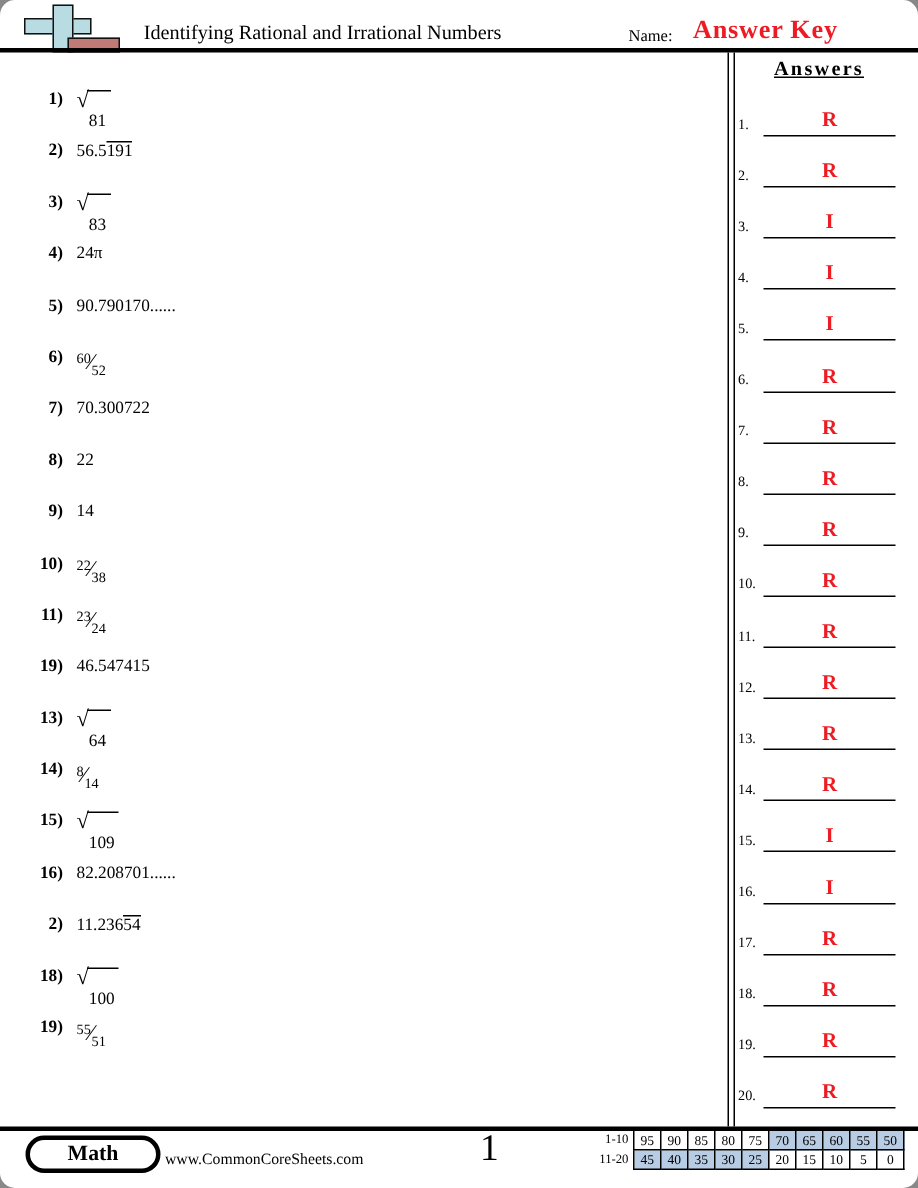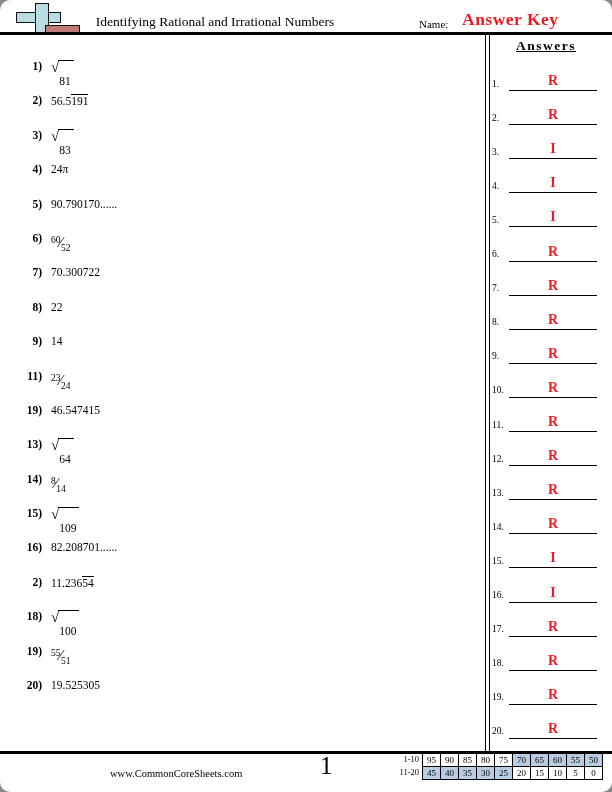--- a/index.html
+++ b/index.html
@@ -207,20 +207,24 @@
       </div>
       <div class="problem-row">
         <span class="problem-num">8)</span>
         <span class="problem-content">22</span>
       </div>
       <div class="problem-row">
         <span class="problem-num">9)</span>
         <span class="problem-content">14</span>
       </div>
       <div class="problem-row">
+        <span class="problem-num">10)</span>
+        <span class="problem-content"><span class="fr-num">22</span><span class="fr-slash">⁄</span><span class="fr-den">38</span></span>
+      </div>
+      <div class="problem-row">
         <span class="problem-num">11)</span>
         <span class="problem-content"><span class="fr-num">23</span><span class="fr-slash">⁄</span><span class="fr-den">24</span></span>
       </div>
       <div class="problem-row">
         <span class="problem-num">19)</span>
         <span class="problem-content">46.547415</span>
       </div>
       <div class="problem-row">
         <span class="problem-num">13)</span>
         <span class="problem-content"><span class="sqrt">
@@ -251,27 +255,24 @@
         <span class="problem-num">18)</span>
         <span class="problem-content"><span class="sqrt">
             <span class="sign">√</span>
             <span class="body">100</span>
           </span></span>
       </div>
       <div class="problem-row">
         <span class="problem-num">19)</span>
         <span class="problem-content"><span class="fr-num">55</span><span class="fr-slash">⁄</span><span class="fr-den">51</span></span>
       </div>
-      <div class="problem-row">
-        <span class="problem-num">20)</span>
-        <span class="problem-content">19.525305</span>
-      </div>
     </div>
 
   <div class="footer-rule"></div>
+  <div class="math-badge">Math</div>
   <div class="website">www.CommonCoreSheets.com</div>
   <div class="page-num">1</div>
   <div class="score-grid">
     <div class="grid-labels">
       <div>1-10</div>
       <div>11-20</div>
     </div>
     <table class="cells">
         <tbody>
           <tr>

